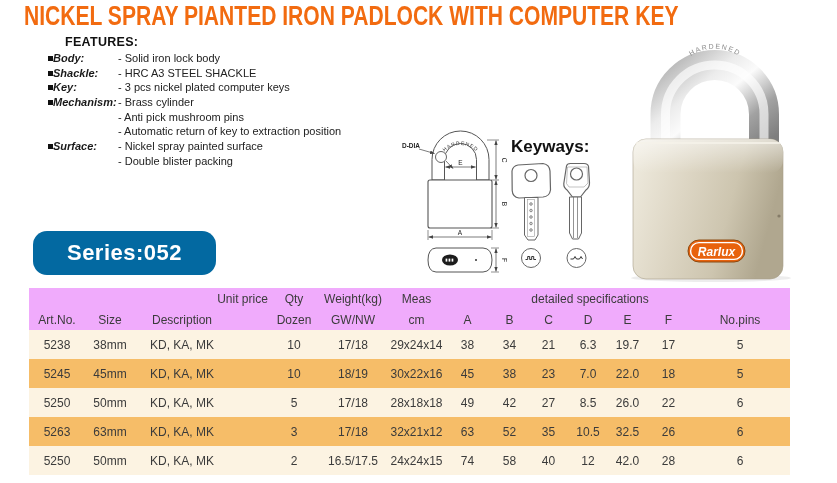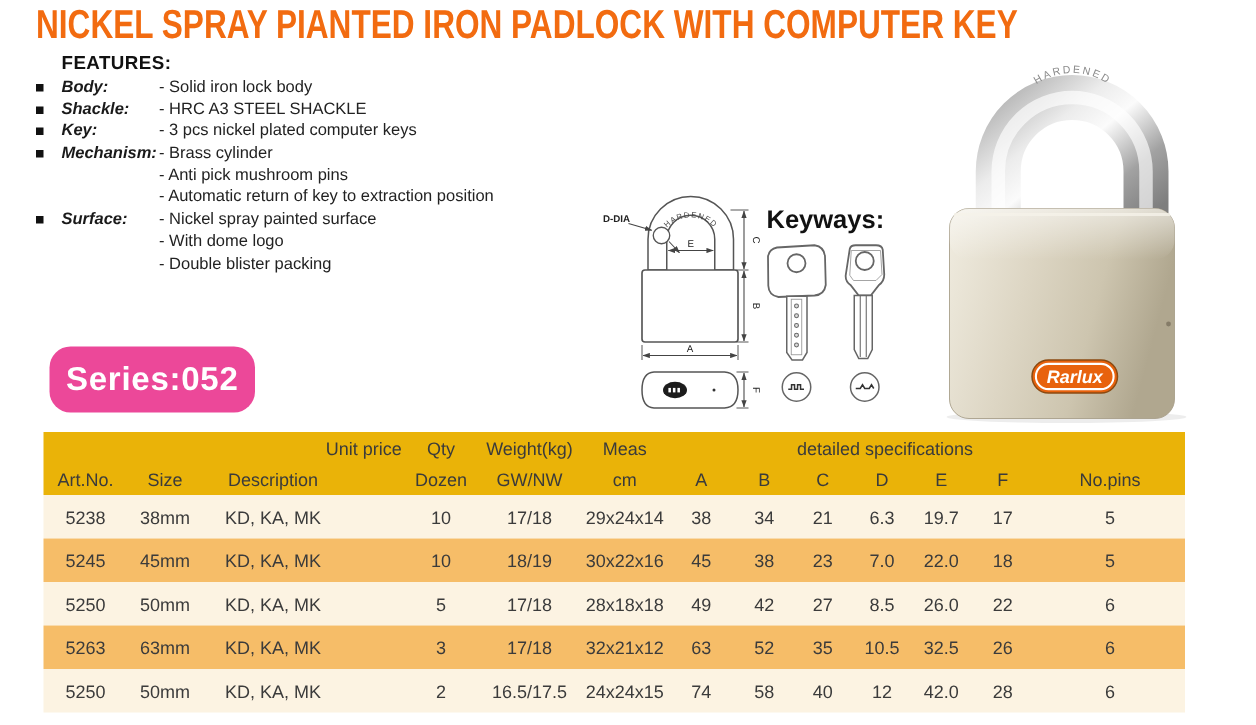--- a/index.html
+++ b/index.html
@@ -2,36 +2,36 @@
 <html><head>
 <meta charset="utf-8">
 <style>
   html,body{margin:0;padding:0}
   body{width:837px;height:483px;background:#fff;font-family:"Liberation Sans",sans-serif;position:relative;overflow:hidden}
   .abs{position:absolute}
 
   .title{left:24px;top:1px;font-size:27px;font-weight:bold;color:#F26B10;
          transform:scaleX(.78);transform-origin:left top;white-space:nowrap}
 
-  .features{left:24px;top:35px;width:360px}
+  .features{left:48px;top:35px;width:360px}
   .feat-head{margin-left:17px;font-weight:bold;font-size:12.5px;color:#111;margin-bottom:3px;letter-spacing:.3px}
   .fline{display:flex;align-items:flex-start;height:13.7px;font-size:11px;color:#222;line-height:11px;padding-top:1px}
   .fbullet{width:5px;height:5px;background:#111;margin-top:3px;flex:0 0 5px}
   .fbullet.off{visibility:hidden}
-  .flabel{flex:0 0 65px;margin-left:12px;font-weight:bold;font-style:italic;color:#1a1a1a}
+  .flabel{flex:0 0 65px;font-weight:bold;font-style:italic;color:#1a1a1a}
   .fvalue{white-space:nowrap}
 
-  .series{left:33px;top:231px;width:137px;height:44px;background:#ec4899;border-radius:14px;
+  .series{left:33px;top:231px;width:183px;height:44px;background:#0369a1;border-radius:14px;
           color:#fff;font-size:22px;font-weight:bold;display:flex;align-items:center;justify-content:center;letter-spacing:.5px}
 
   .keyways{left:511px;top:137px;font-size:17px;font-weight:bold;color:#111}
 
   .spec-table{left:29px;top:288px;width:761px;font-size:12px;color:#3b3b3b}
   .tgrid{display:grid;grid-template-columns:56px 50px 80px 55px 48px 70px 57px 45px 39px 39px 40px 39px 43px 100px}
-  .thead{grid-template-rows:21px 21px;background:#eab308;align-items:center;height:42px}
+  .thead{grid-template-rows:21px 21px;background:#f0abfc;align-items:center;height:42px}
   .thead>div{text-align:center;line-height:12px}
   .trow{height:29px;align-items:center}
   .trow>div{text-align:center}
   .ta-l{text-align:left;padding-left:14px}
   .row-a{background:#FCF3E2}
   .row-b{background:#F6BD68}
 
   svg text{font-family:"Liberation Sans",sans-serif}
 </style>
 </head>
@@ -68,25 +68,20 @@
     </div>
   <div class="fline">
       <span class="fbullet off"></span>
       <span class="flabel"></span>
       <span class="fvalue">- Automatic return of key to extraction position</span>
     </div>
   <div class="fline">
       <span class="fbullet"></span>
       <span class="flabel">Surface:</span>
       <span class="fvalue">- Nickel spray painted surface</span>
-    </div>
-  <div class="fline">
-      <span class="fbullet off"></span>
-      <span class="flabel"></span>
-      <span class="fvalue">- With dome logo</span>
     </div>
   <div class="fline">
       <span class="fbullet off"></span>
       <span class="flabel"></span>
       <span class="fvalue">- Double blister packing</span>
     </div>
 </div>
 
 <div class="abs series">Series:052</div>
 

